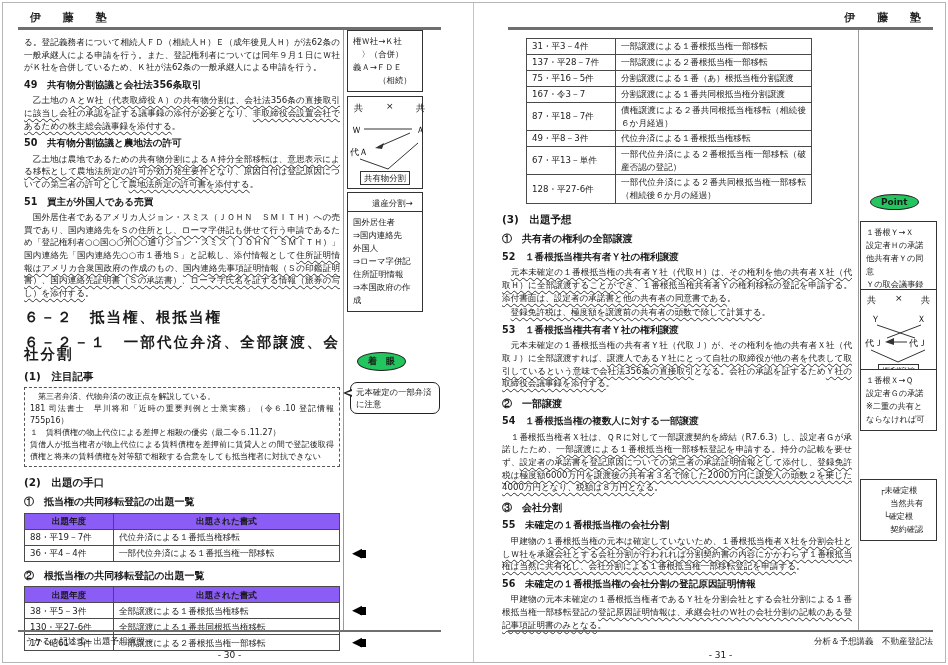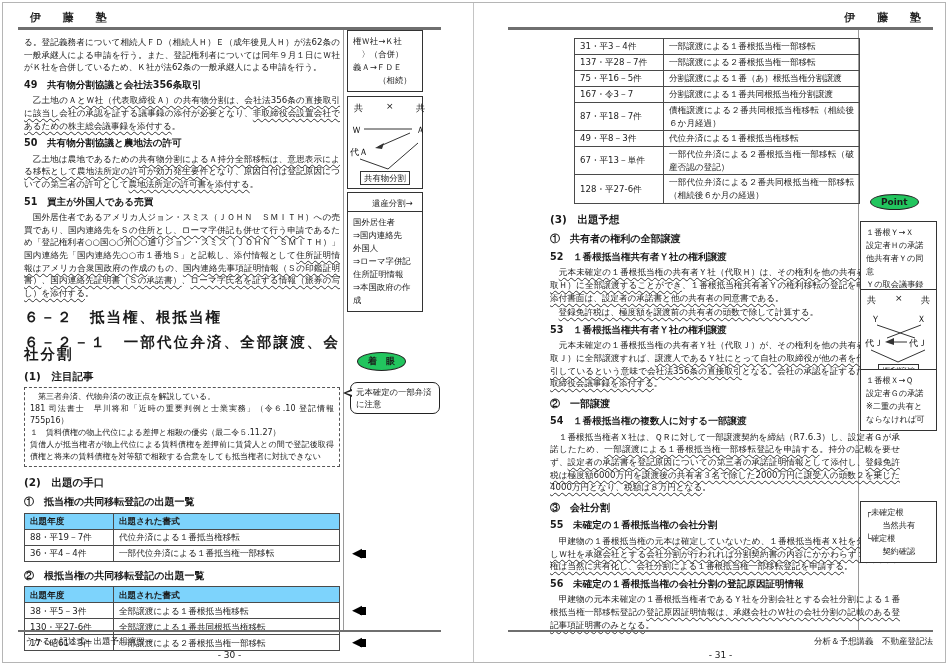--- a/index.html
+++ b/index.html
@@ -17,34 +17,34 @@
   #pageL .vdiv{left:343px;} #pageR .vdiv{left:384px;}
   .frule{position:absolute;top:630px;height:1.5px;background:#6f6f6f;}
   #pageL .frule{left:18px;width:423px;} #pageR .frule{left:34px;width:425px;}
   .fnote{position:absolute;top:636px;font-size:8.5px;}
   #pageL .fnote{left:25px;} #pageR .fnote{left:34px;width:425px;text-align:right;}
   .pageno{position:absolute;top:650px;font-size:9px;text-align:center;}
   #pageL .pageno{left:18px;width:423px;} #pageR .pageno{left:34px;width:425px;}
 
   .main{position:absolute;font-size:8.6px;line-height:12.6px;text-align:justify;}
   #pageL .main{left:24px;top:36px;width:316px;}
-  #pageR .main{left:28px;top:38px;width:350px;margin-left:48px;}
+  #pageR .main{left:28px;top:38px;width:350px;}
   .para{margin:0 0 2px 0;}
   .wavy{text-decoration:underline;text-decoration-style:wavy;text-decoration-thickness:1px;
     text-underline-offset:2px;text-decoration-color:#333;}
   .h-num{font-size:9.6px;font-weight:600;margin:5px 0 3px;}
   .h-big{font-size:14.5px;font-weight:600;letter-spacing:2px;margin:12px 0 2px;}
   .h-sec{font-size:10.5px;font-weight:600;margin:9px 0 4px;}
   .h-circ{font-size:10px;font-weight:600;margin:8px 0 4px;font-family:Liberation Serif, serif;}
   .dashedbox{border:1.3px dashed #555;padding:3px 5px;font-size:8px;line-height:12px;margin:2px 0 2px;}
   table{border-collapse:collapse;font-size:8.6px;}
   #pageL table{width:100%;}
   #pageR table{width:286px;margin-left:24px;}
   td,th{border:1px solid #4a4a4a;padding:1px 5px;height:13px;vertical-align:middle;}
-  th{background:#7dd3fc;font-weight:600;}
+  th{background:#8b5cf6;font-weight:600;text-align:center;}
   .c-year{width:78px;white-space:nowrap;}
   td{position:relative;}
   .arrow{position:absolute;right:-27px;top:0px;font-size:13px;line-height:13px;color:#000;}
   .arrow::after{content:"";display:inline-block;width:6px;height:8px;background:#000;
     margin-left:-2px;vertical-align:-1px;}
 
   .mbox{position:absolute;border:1.3px solid #333;background:#fff;padding:4px 5px;
     font-size:8.4px;line-height:13px;box-sizing:border-box;}
   #pageL .mbox{left:347px;width:76px;}
   #pageR .mbox{left:386px;width:77px;font-size:8.2px;}
@@ -256,21 +256,21 @@
         <line x1="60" y1="58" x2="33" y2="70" stroke="#333" stroke-width="1"></line>
       </svg>
       <span class="diag-label">権利譲渡</span>
     </div>
     <div class="mbox" style="top:369px;">
       <div>１番根Ｘ→Ｑ</div>
       <div>設定者Ｇの承諾</div>
       <div>※二重の共有と</div>
       <div>ならなければ可</div>
     </div>
-    <div class="mbox" style="top:501px;">
+    <div class="mbox" style="top:479px;text-align:center;">
       <div class="bracketed">┌未確定根</div>
       <div class="bracketed">　　当然共有</div>
       <div class="bracketed">└確定根</div>
       <div class="bracketed">　　契約確認</div>
     </div>
 
     <div class="frule"></div>
     <div class="fnote">分析＆予想講義　不動産登記法</div>
     <div class="pageno">- 31 -</div>
   </div>

